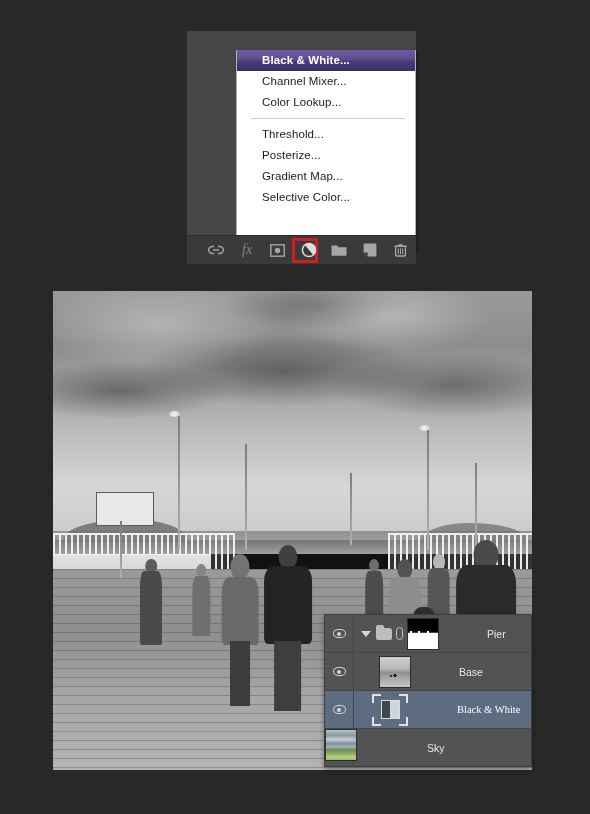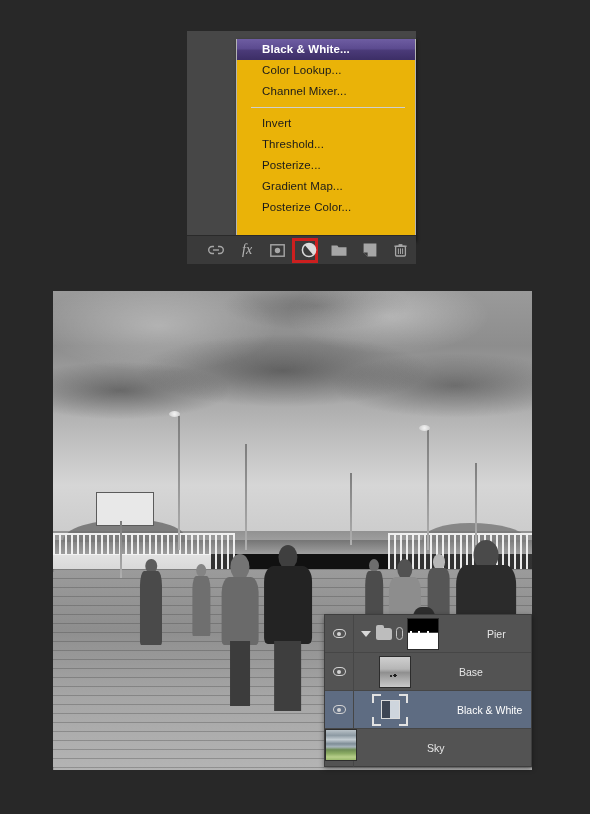--- a/index.html
+++ b/index.html
@@ -10,22 +10,22 @@
     position:relative;
     overflow:hidden;
   }
 
   
   #adjust-panel {
     position:absolute; left:187px; top:31px; width:229px; height:233px;
     background:#474747;
   }
   #adjust-menu {
-    position:absolute; left:49px; top:8px; width:180px; height:202px;
-    background:#eab308;
+    position:absolute; left:49px; top:19px; width:180px; height:202px;
+    background:#ffffff;
     border:1px solid #b4b4b4;
     border-top:none;
     box-shadow:1px 1px 3px rgba(0,0,0,.45);
   }
   .menu-item {
     height:21px; line-height:21px;
     padding-left:25px;
     font-size:11.5px; color:#1a1a1a;
     white-space:nowrap;
     letter-spacing:.1px;
@@ -149,21 +149,21 @@
     border:1px solid #3e3e3e;
     box-shadow:0 2px 5px rgba(0,0,0,.4);
   }
   .layer-row {
     height:38px;
     display:flex; align-items:center;
     border-bottom:1px solid #464646;
     position:relative;
   }
   .layer-row:last-child { border-bottom:none; }
-  .layer-row.selected { background:#5e6c82; }
+  .layer-row.selected { background:#5e6c82;font-family:Liberation Serif, serif; }
   .eye-cell {
     width:29px; height:100%;
     display:flex; align-items:center; justify-content:center;
     border-right:1px solid #464646;
     flex:0 0 29px;
   }
   .eye {
     width:13px; height:9px;
     border:1.3px solid #d3d3d3;
     border-radius:50% 50% 50% 50% / 60% 60% 60% 60%;
@@ -258,42 +258,41 @@
   }
   .layer-row.selected .layer-name { color:#ffffff; }
 </style>
 </head>
 <body>
 
 <div id="adjust-panel">
 
   <div id="adjust-menu">
     <div class="menu-item highlighted">Black &amp; White...</div>
+    <div class="menu-item">Channel Mixer...</div>
     <div class="menu-item">Color Lookup...</div>
-    <div class="menu-item">Channel Mixer...</div>
     <div class="menu-sep"></div>
-    <div class="menu-item">Invert</div>
     <div class="menu-item">Threshold...</div>
     <div class="menu-item">Posterize...</div>
     <div class="menu-item">Gradient Map...</div>
-    <div class="menu-item">Posterize Color...</div>
+    <div class="menu-item">Selective Color...</div>
   </div>
 
   <div id="panel-toolbar">
 
     <div class="tb-slot">
       <svg class="tb-ico" width="16" height="12" viewBox="0 0 16 12">
         <path d="M6 2.5H4.2A3.5 3.5 0 0 0 4.2 9.5H6" fill="none" stroke="#d0d0d0" stroke-width="1.4"></path>
         <path d="M10 2.5h1.8a3.5 3.5 0 0 1 0 7H10" fill="none" stroke="#d0d0d0" stroke-width="1.4"></path>
         <path d="M5 6h6" stroke="#d0d0d0" stroke-width="1.4"></path>
       </svg>
     </div>
 
     <div class="tb-slot">
-      <span class="tb-ico" style="font-family:'Liberation Serif',serif;font-style:italic;font-size:14px;color:#e5e5e5;">fx</span>
+      <span class="tb-ico" style="font-family:'Liberation Serif',serif;font-style:italic;font-size:14px;color:#a3a3a3;">fx</span>
     </div>
 
     <div class="tb-slot">
       <svg class="tb-ico" width="15" height="13" viewBox="0 0 15 13">
         <rect x="0.8" y="0.8" width="13.4" height="11.4" fill="none" stroke="#d0d0d0" stroke-width="1.4"></rect>
         <circle cx="7.5" cy="6.5" r="2.7" fill="#d0d0d0"></circle>
       </svg>
     </div>
 
     <div class="tb-slot">

